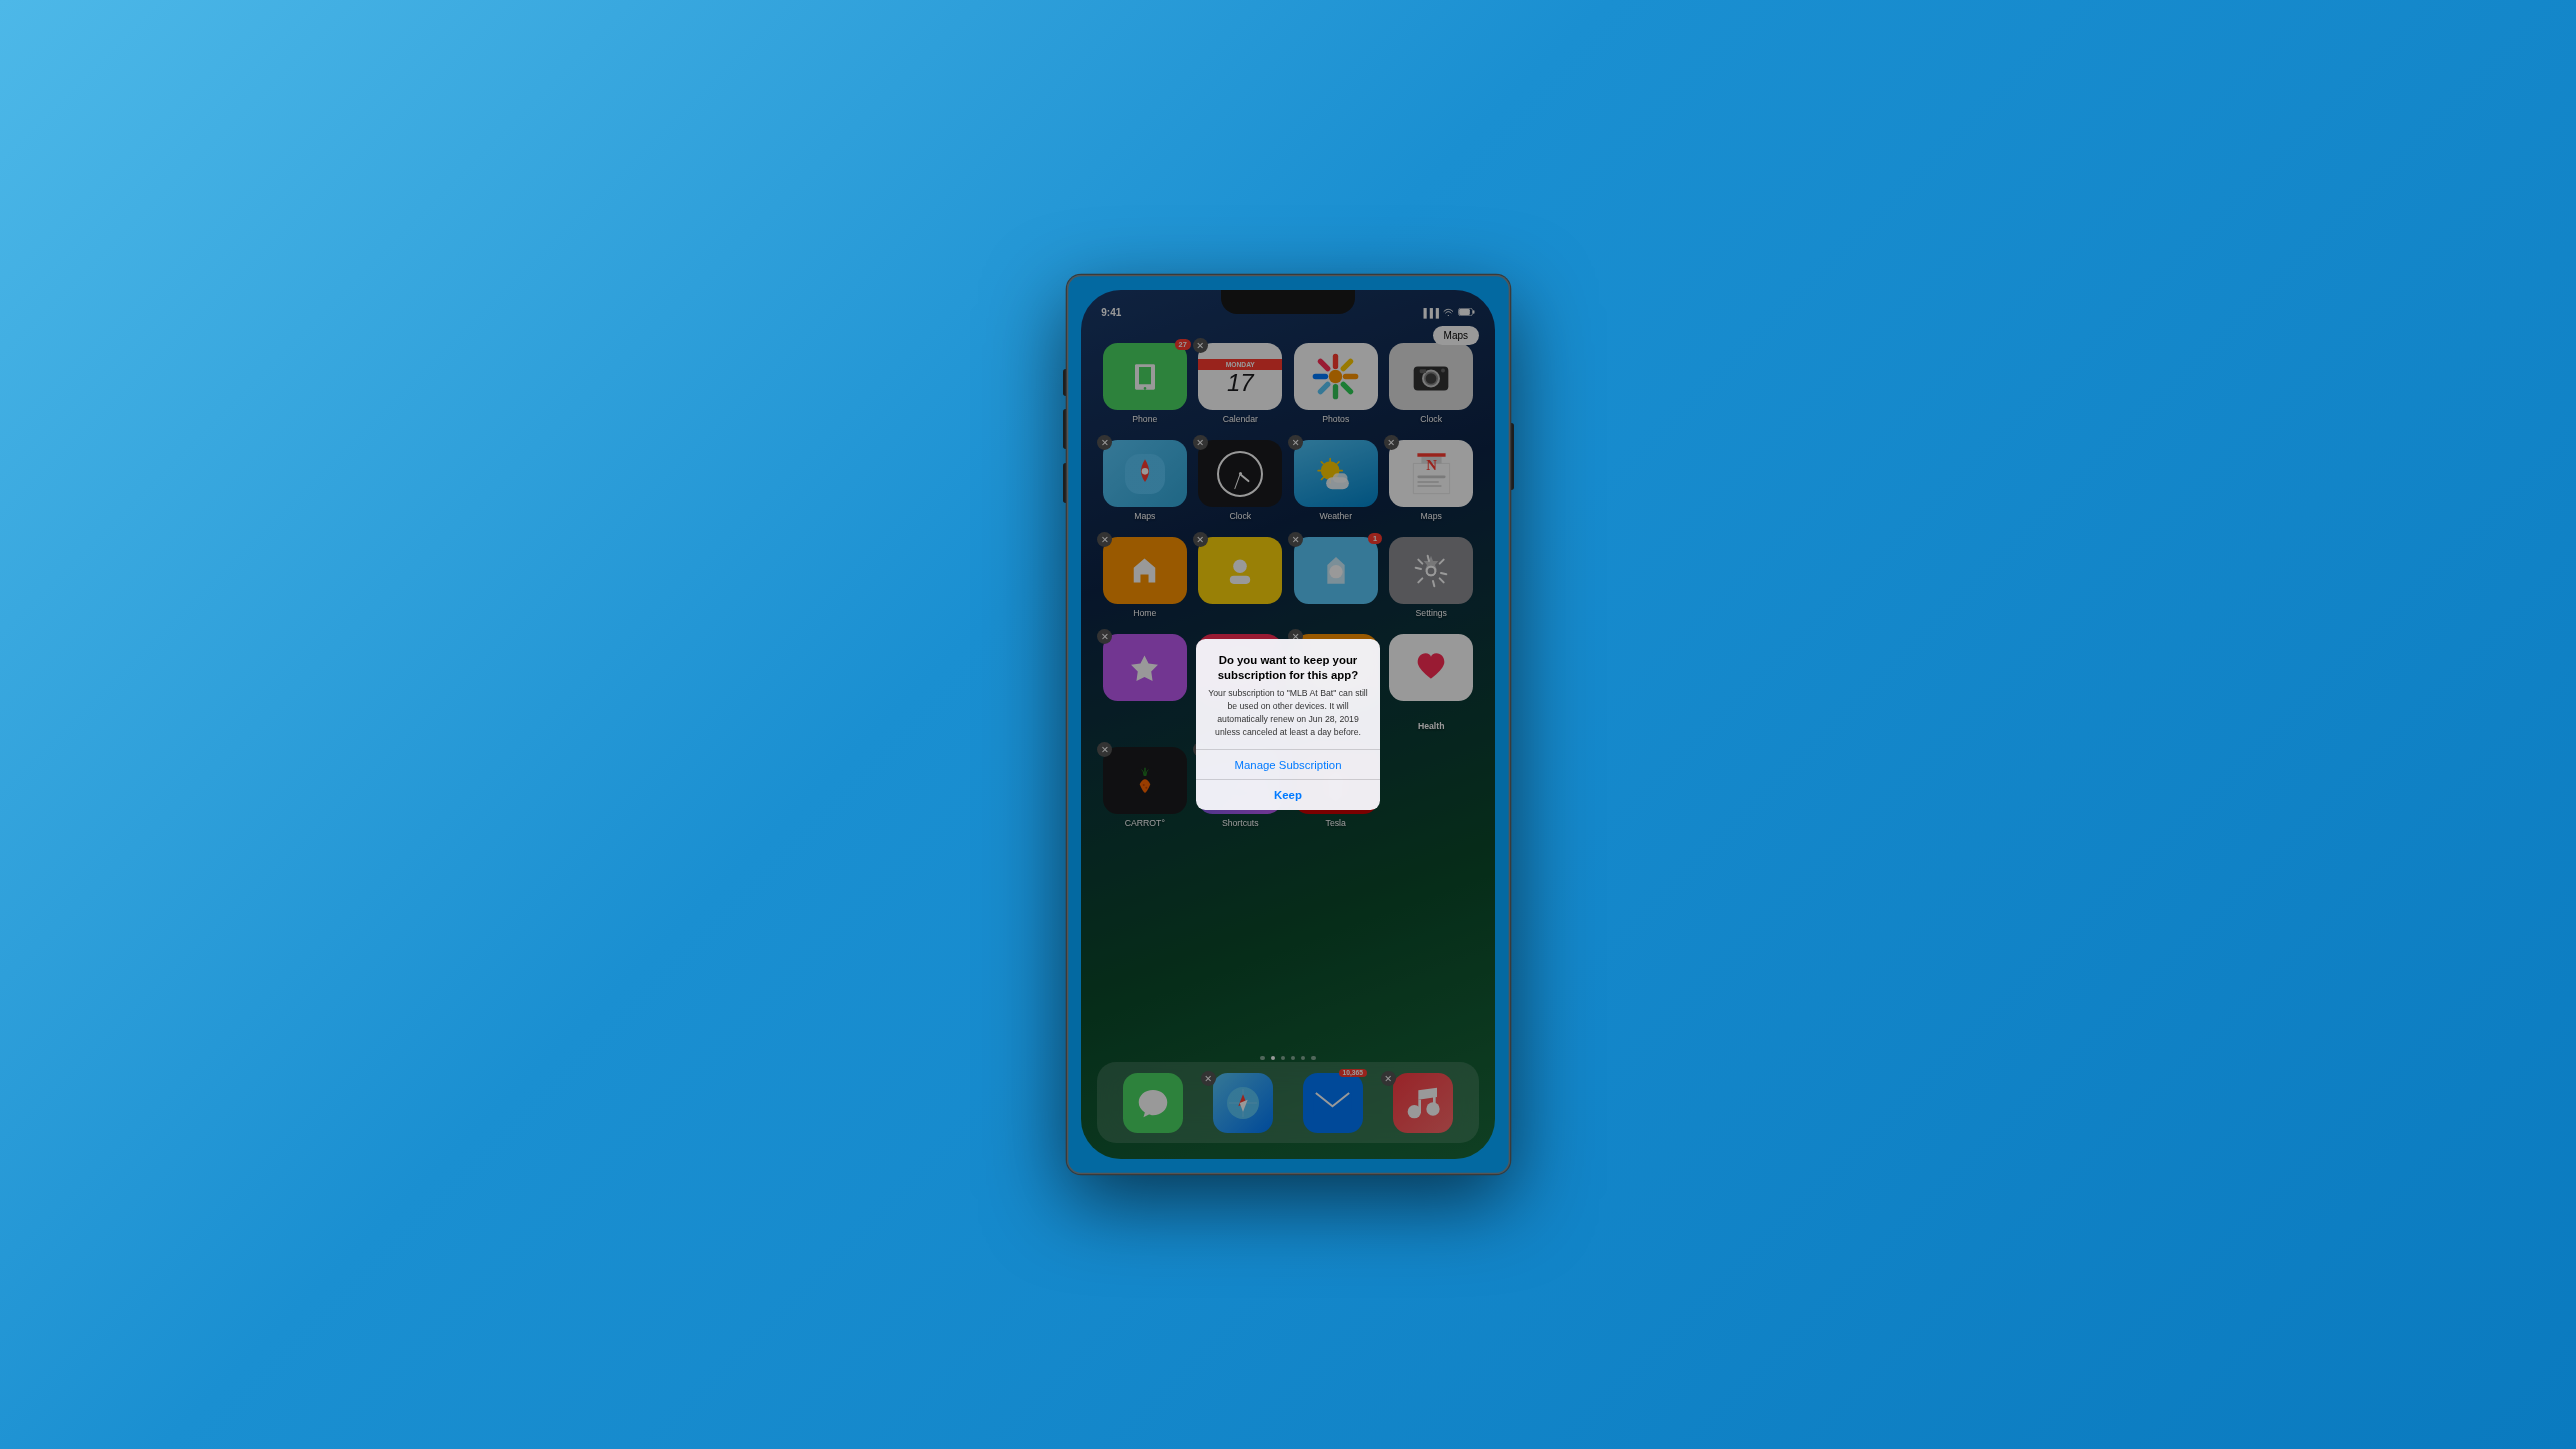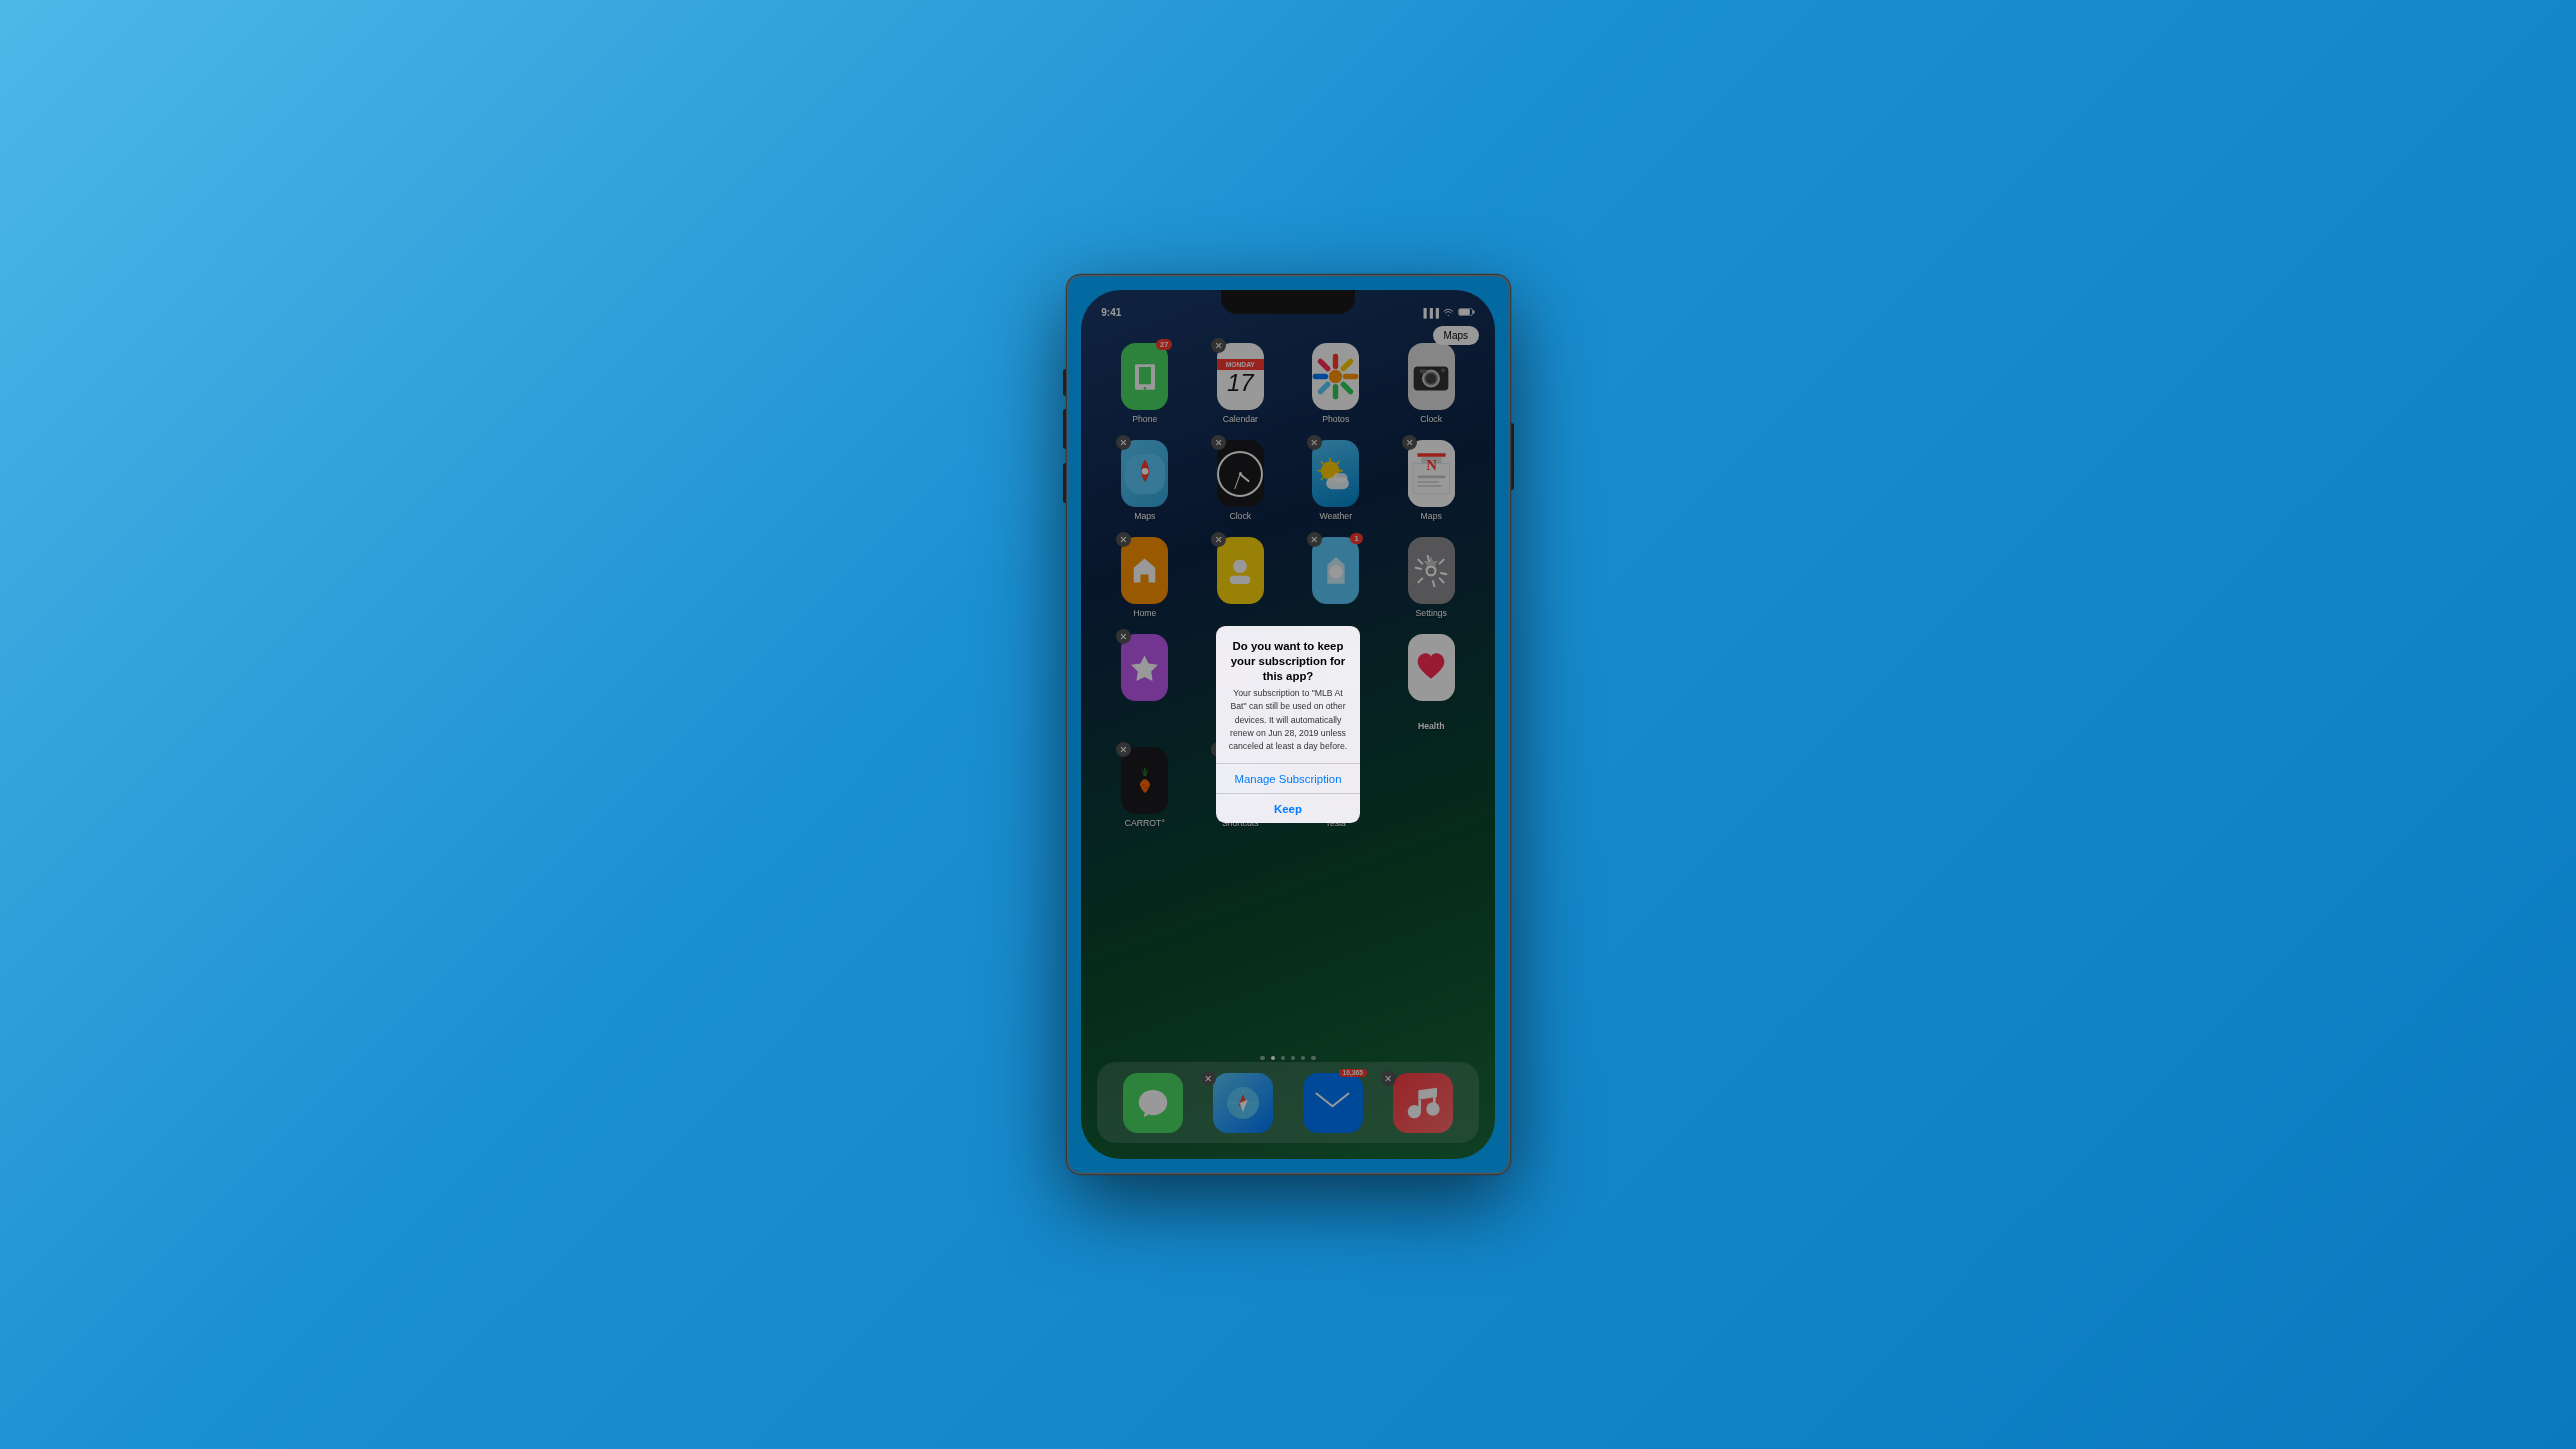--- a/index.html
+++ b/index.html
@@ -116,21 +116,21 @@
 
     .app-item {
       display: flex;
       flex-direction: column;
       align-items: center;
       width: 87px;
       position: relative;
     }
 
     .app-icon {
-      width: 47px;
+      width: 84px;
       height: 67px;
       border-radius: 14.8px;
       display: flex;
       align-items: center;
       justify-content: center;
       font-size: 32px;
       position: relative;
       overflow: visible;
     }
 
@@ -232,21 +232,21 @@
       background: rgba(0,0,0,0.4);
       display: flex;
       align-items: center;
       justify-content: center;
       z-index: 200;
     }
 
     .alert-dialog {
       background: rgba(242,242,247,0.98);
       border-radius: 9.4px;
-      width: 144px;
+      width: 184px;
       overflow: hidden;
       backdrop-filter: blur(13.4px);
     }
 
     .alert-content {
       padding: 13.4px 10.7px 10.7px;
       text-align: center;
     }
 
     .alert-title {

